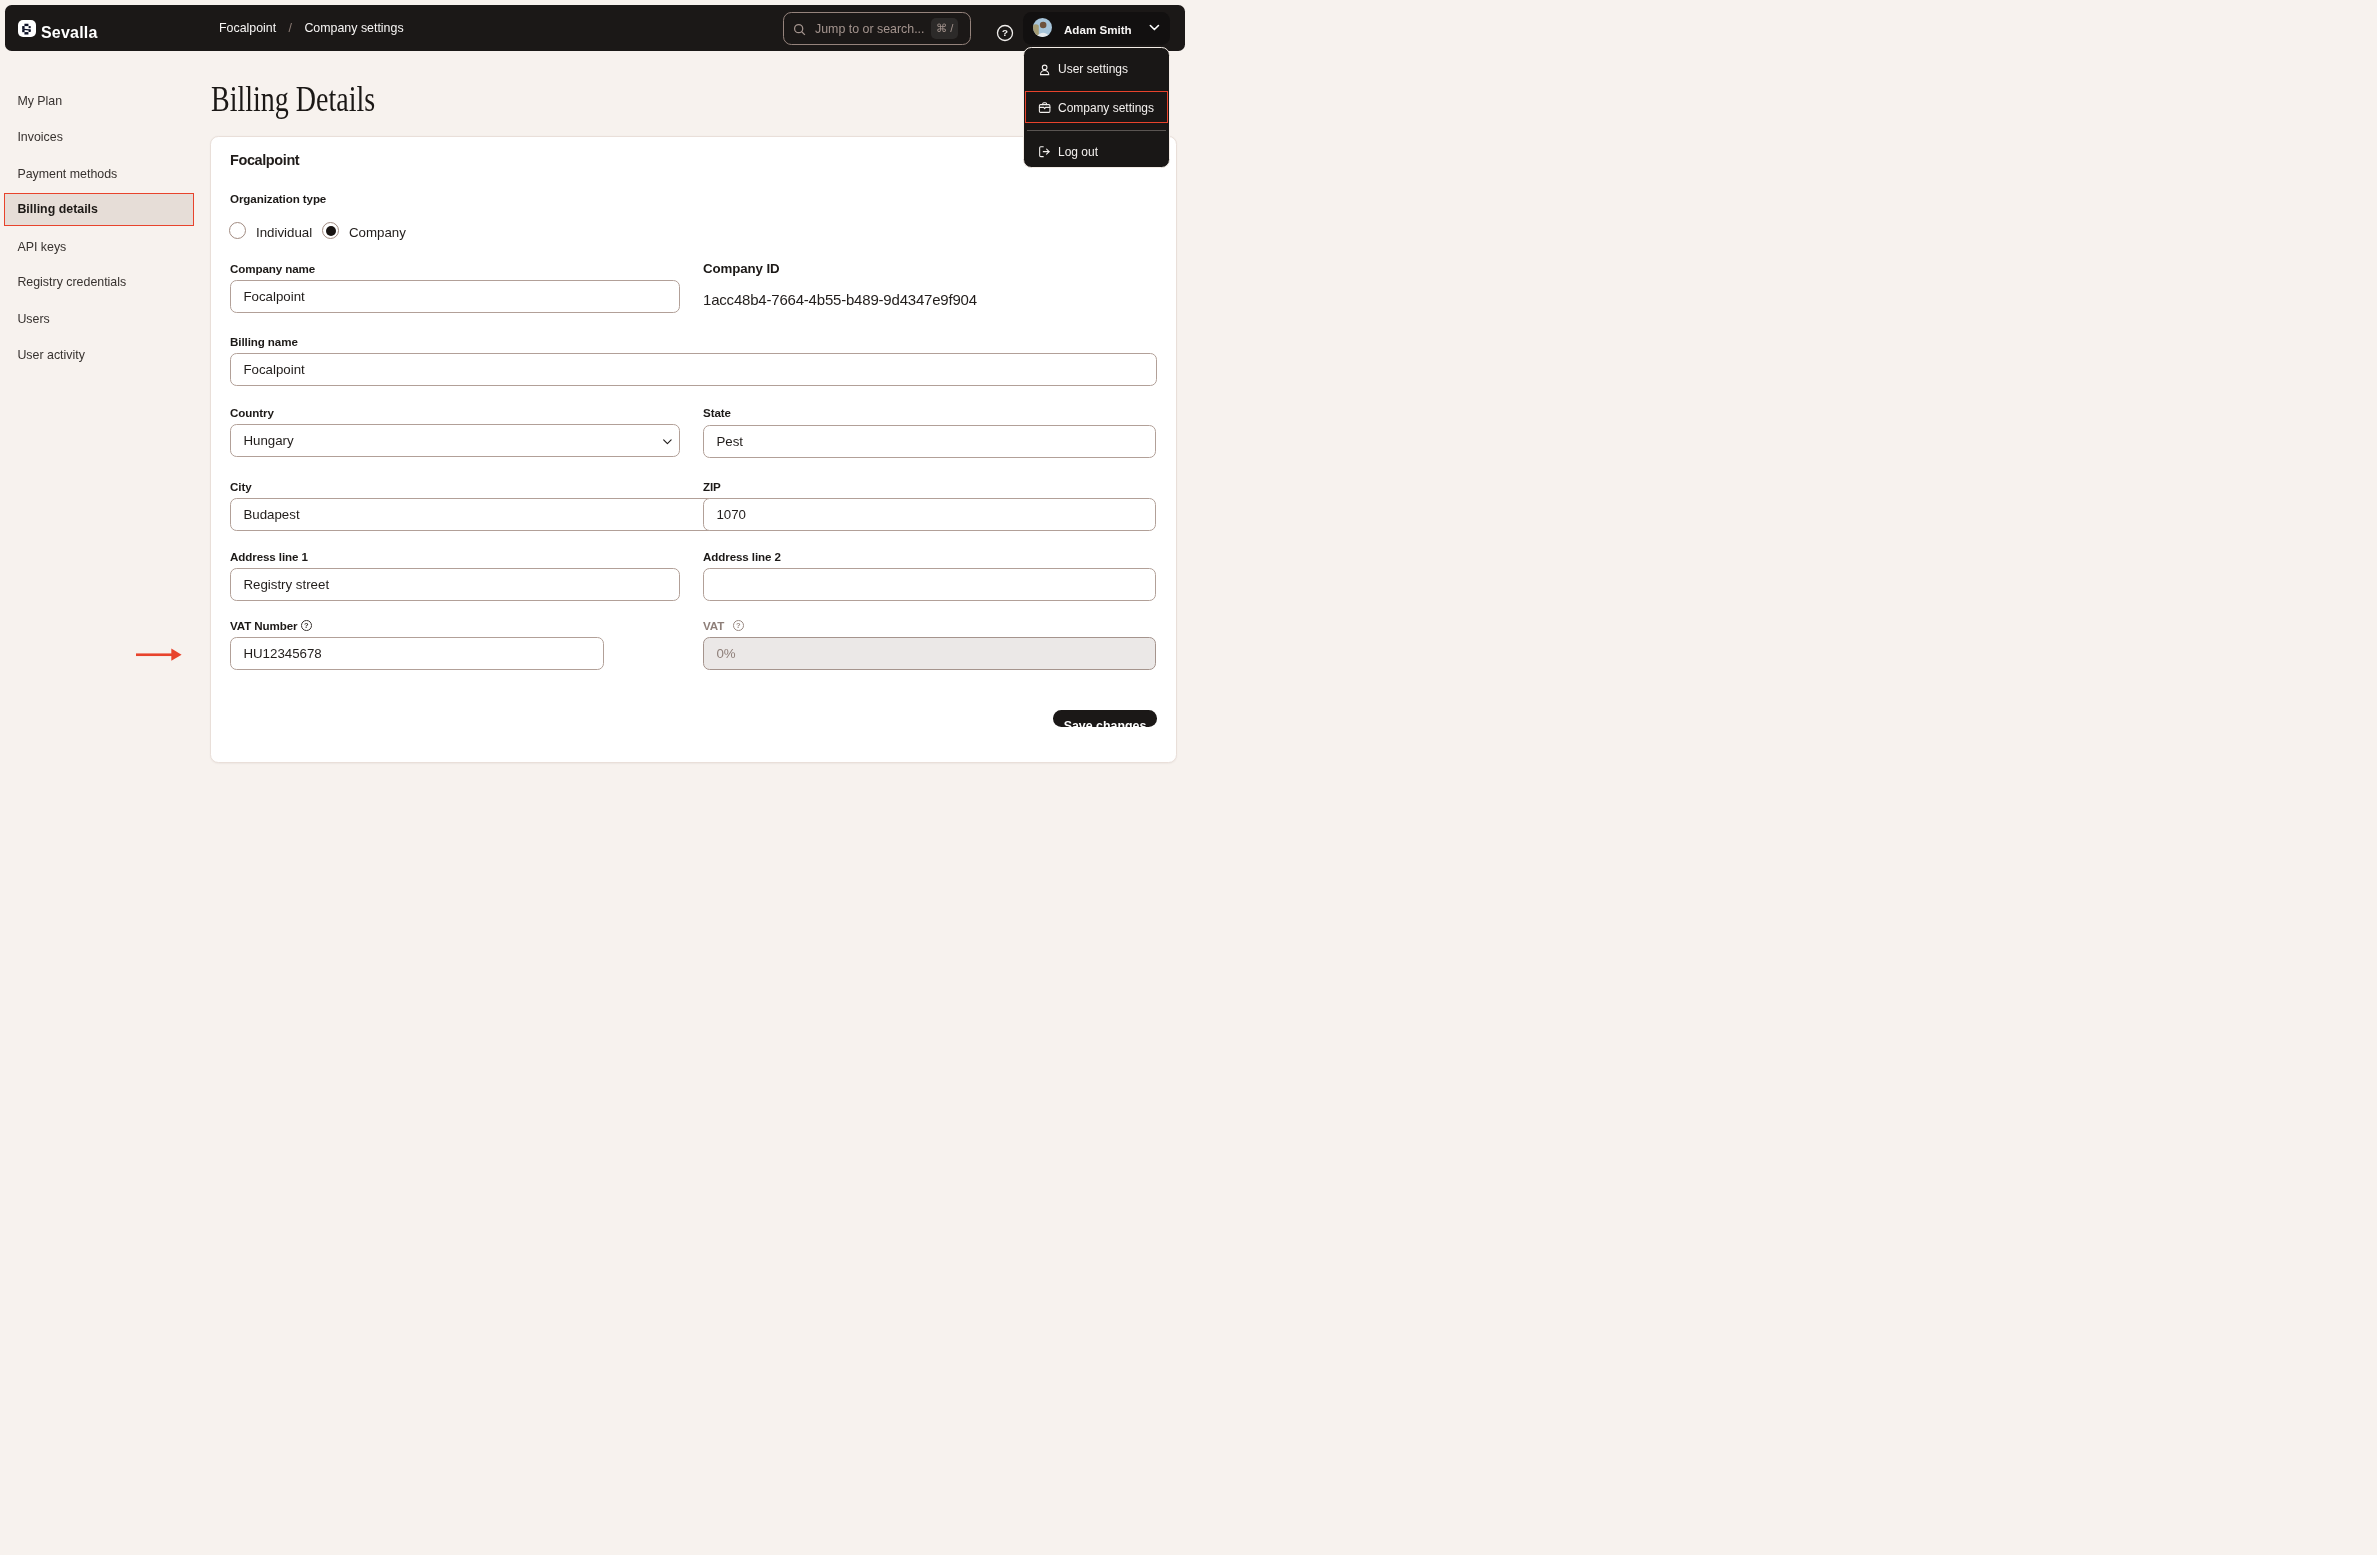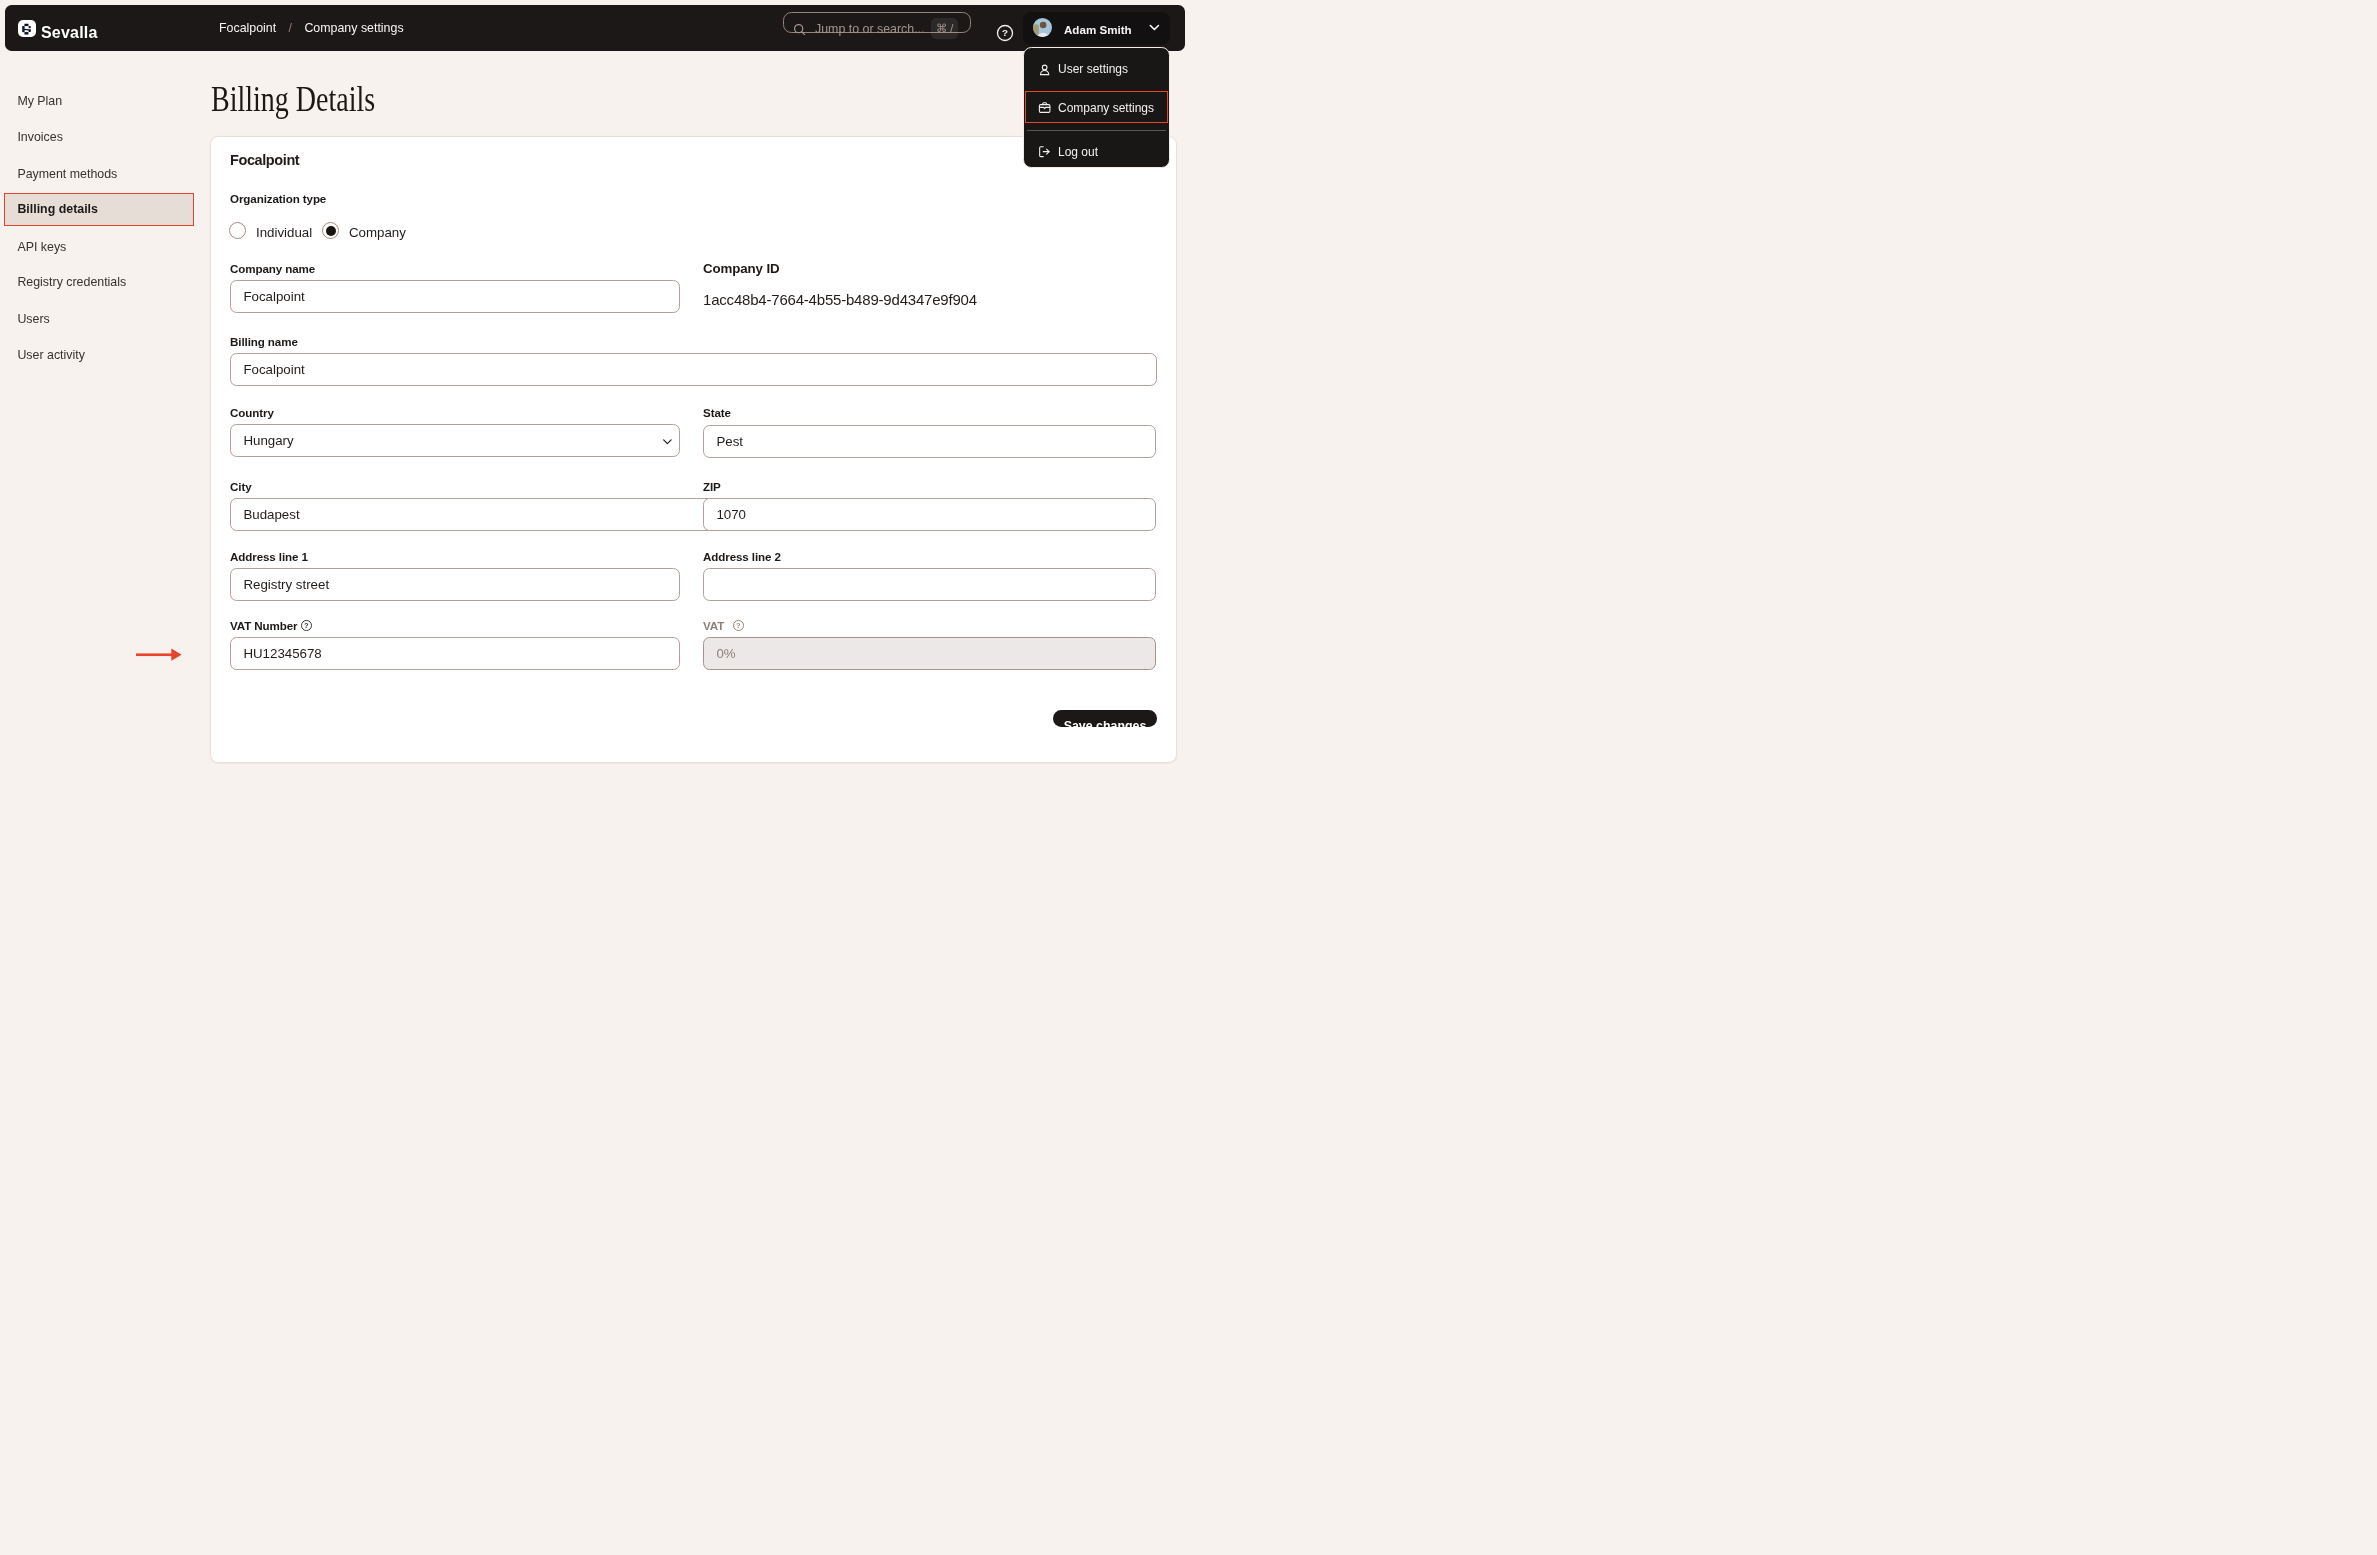--- a/index.html
+++ b/index.html
@@ -5,21 +5,21 @@
 * { margin:0; padding:0; box-sizing:border-box; }
 html,body { width:1189px; height:778px; }
 body { background:#f7f2ee; font-family:"Liberation Sans", sans-serif; position:relative; overflow:hidden; }
 
 
 .nav { position:absolute; left:5px; top:5px; width:1180px; height:46px; background:#1b1817; border-radius:6.6px; }
 .logo { position:absolute; left:13.3px; top:15px; width:17.4px; height:17.4px; background:#fff; border-radius:5px; }
 .brand { position:absolute; left:36px; top:20px; font-size:16px; font-weight:700; color:#fff; line-height:16.6px; letter-spacing:0.2px;text-align:right; }
 .crumb { position:absolute; top:15px; left:214px; font-size:12.4px; color:#f7f5f4; line-height:16.6px; }
 .crumb .sep { color:#8d7d76; padding:0 12.4px; }
-.search { position:absolute; left:778px; top:6.6px; width:188px; height:21px; border:0.8px solid #95837c; border-radius:8.3px; }
+.search { position:absolute; left:778px; top:6.6px; width:188px; height:33px; border:0.8px solid #95837c; border-radius:8.3px; }
 .search .ph { position:absolute; left:31px; top:8.3px; font-size:12.4px; color:#a4948e; line-height:16.6px; }
 .kbd { position:absolute; right:11.6px; top:5.8px; height:21px; padding:0 5px; background:rgba(255,255,255,0.08); border-radius:5px; color:#a4948e; font-size:11.2px; line-height:21px; }
 .help { position:absolute; left:991px; top:19px; }
 .chip { position:absolute; left:1018px; top:6.6px; width:147px; height:33px; background:#121010; border-radius:8.3px; }
 .avatar { position:absolute; left:10px; top:6.6px; width:19px; height:19px; border-radius:50%; overflow:hidden; }
 .uname { position:absolute; left:41px; top:10.8px; font-size:11.6px; font-weight:600; color:#f7f5f4; line-height:16.6px; }
 
 
 .menu { position:absolute; left:1023px; top:47px; width:147px; height:121px; background:#191716; border:1.7px solid #f3ece6; border-radius:8.3px; z-index:20; }
 .mi { position:absolute; left:0; width:100%; height:31.5px; color:#f4f1ef; font-size:12px; font-weight:400; }
@@ -173,21 +173,21 @@
 <div class="label" style="left:703px; top:479px">ZIP</div>
 <div class="input" style="left:703px; top:498px; width:453px">1070</div>
 
 <div class="label" style="left:230px; top:549px">Address line 1</div>
 <div class="input" style="left:230px; top:568px; width:450px">Registry street</div>
 <div class="label" style="left:703px; top:549px">Address line 2</div>
 <div class="input" style="left:703px; top:568px; width:453px"></div>
 
 <div class="label" style="left:230px; top:618px">VAT Number</div>
 <div class="qmark" style="left:301px; top:620px">?</div>
-<div class="input" style="left:230px; top:637px; width:450px">HU12345678</div>
+<div class="input" style="left:230px; top:637px; width:374px">HU12345678</div>
 <div class="label" style="left:703px; top:618px; color:#8e7f79">VAT</div>
 <div class="qmark mut" style="left:733px; top:620px">?</div>
 <div class="input dis" style="left:703px; top:637px; width:453px">0%</div>
 
 <div class="save">Save changes</div>
 
 <svg class="arrow" width="46" height="13.3" viewBox="0 0 56 16">
   <rect x="0" y="6.5" width="44" height="3.2" fill="#e8432c"></rect>
   <polygon points="43,0.5 43,15.5 55.5,8" fill="#e8432c"></polygon>
 </svg>

